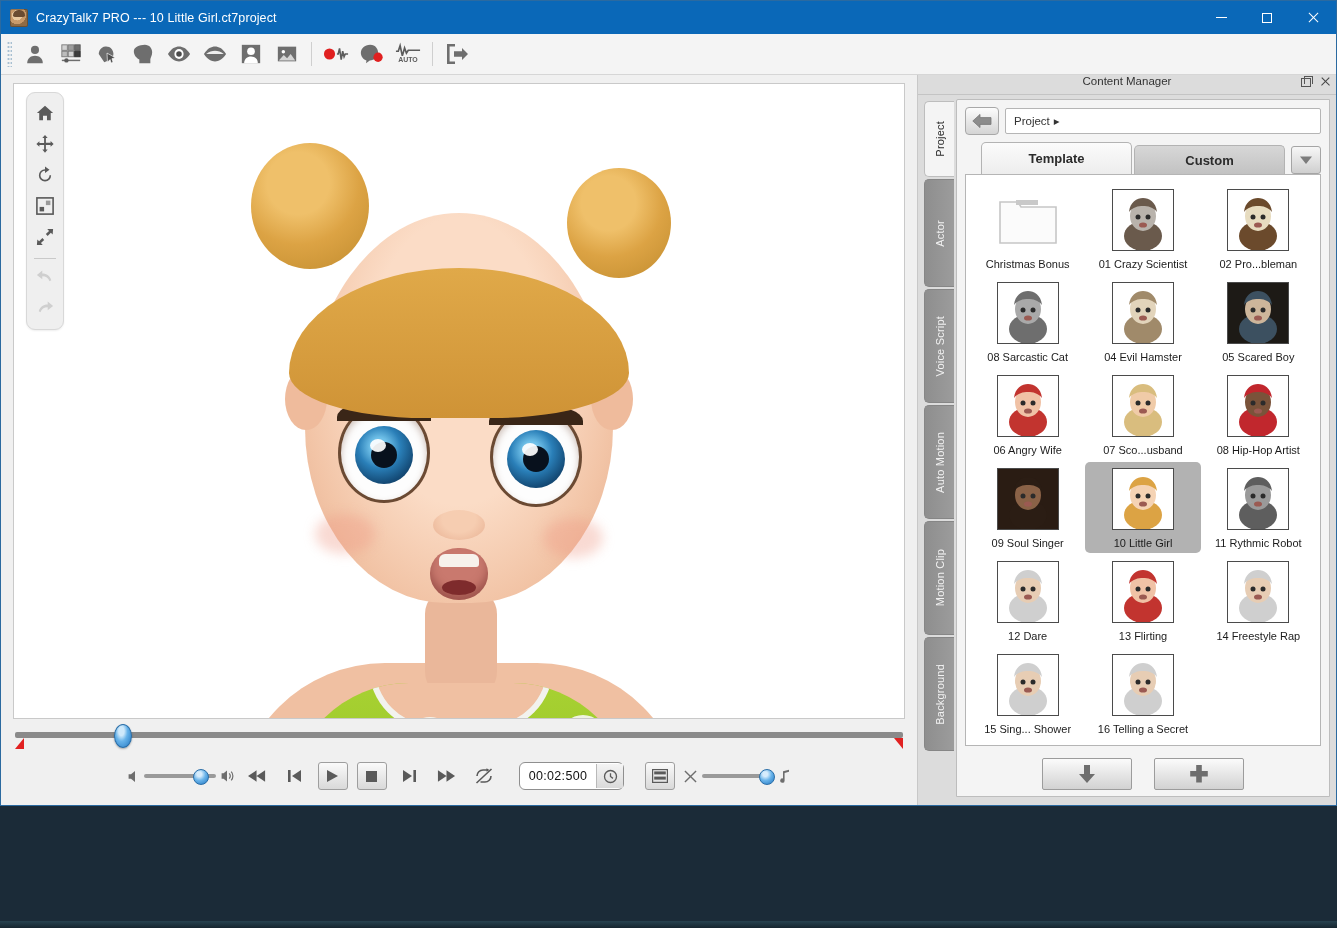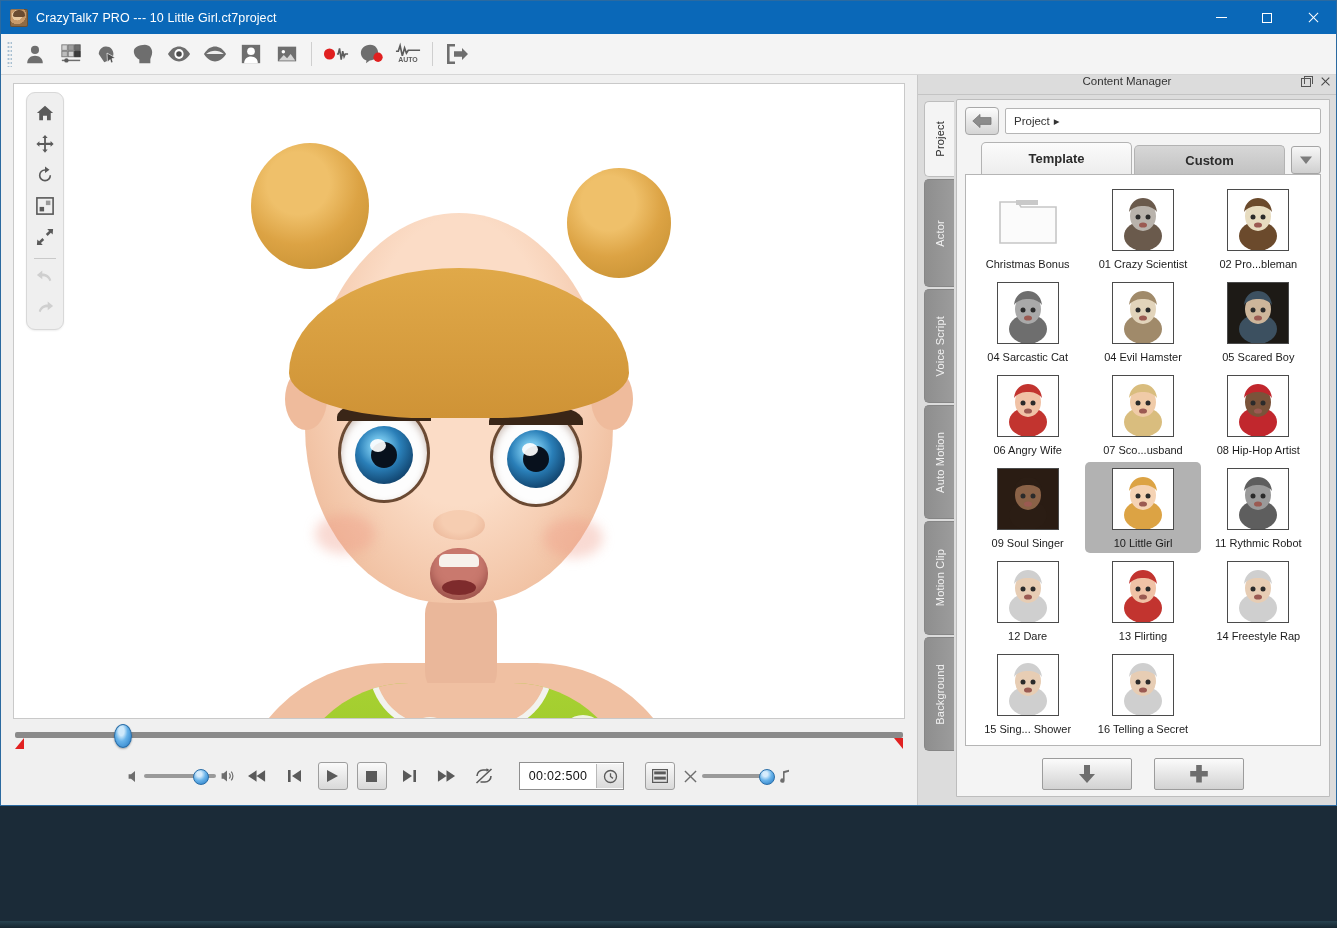--- a/index.html
+++ b/index.html
@@ -160,21 +160,21 @@
   .sl-knob{position:absolute;top:-5px;width:14px;height:14px;border-radius:50%;
     background:radial-gradient(circle at 38% 30%,#d6ecfc 0 18%,#6ab4ea 48%,#1f74c0 100%);border:1px solid #2a6ea8;}
   .pbtn{
     width:28px;height:28px;display:flex;align-items:center;justify-content:center;border-radius:2px;
   }
   .pbtn.framed{
     width:28px;height:26px;border:1px solid #9e9e9e;border-radius:3px;
     background:linear-gradient(180deg,#fafafa,#d9d9d9);
   }
   .timecode{
-    display:flex;align-items:center;height:26px;border:1px solid #8f8f8f;background:#fff;border-radius:0;margin:0 12px;
+    display:flex;align-items:center;height:26px;border:1px solid #8f8f8f;background:#fff;border-radius:6px;margin:0 12px;
   }
   .tc-val{font-size:12.5px;color:#111;padding:0 9px;letter-spacing:.3px;}
   .tc-btn{width:26px;height:24px;border-left:1px solid #b9b9b9;display:flex;align-items:center;justify-content:center;
     background:linear-gradient(180deg,#f4f4f4,#dadada);}
   
   .rightpane{
     flex:0 0 418px;display:flex;flex-direction:column;background:#dcdcdc;min-height:0;
   }
   .cm-title{
     height:19px;flex:0 0 19px;background:#dcdcdc;display:flex;justify-content:center;
@@ -650,21 +650,21 @@
                   <svg width="60" height="60" viewBox="0 0 60 60">
                     <rect width="60" height="60" fill="#ffffff"></rect>
                     <ellipse cx="30" cy="46" rx="19" ry="15" fill="#6e6e6e"></ellipse>
                     <ellipse cx="30" cy="26" rx="13" ry="15" fill="#a9a9a9"></ellipse>
                     <path d="M16 22c1-10 8-14 14-14s13 4 14 14c-4-5-9-6-14-6s-10 1-14 6z" fill="#6e6e6e"></path>
                     <circle cx="25" cy="27" r="2.5" fill="#2b2b2b"></circle>
                     <circle cx="35" cy="27" r="2.5" fill="#2b2b2b"></circle>
                     <ellipse cx="30" cy="35" rx="4" ry="2.6" fill="#9b5a52"></ellipse>
                   </svg>
                 </div>
-                <div class="cap">04 Sarcastic Cat</div>
+                <div class="cap">08 Sarcastic Cat</div>
               </div>
               <div class="cell">
                 <div class="thumb" style="background: rgb(255, 255, 255);">
                   <svg width="60" height="60" viewBox="0 0 60 60">
                     <rect width="60" height="60" fill="#ffffff"></rect>
                     <ellipse cx="30" cy="46" rx="19" ry="15" fill="#a08a6a"></ellipse>
                     <ellipse cx="30" cy="26" rx="13" ry="15" fill="#e2d4bb"></ellipse>
                     <path d="M16 22c1-10 8-14 14-14s13 4 14 14c-4-5-9-6-14-6s-10 1-14 6z" fill="#a08a6a"></path>
                     <circle cx="25" cy="27" r="2.5" fill="#2b2b2b"></circle>
                     <circle cx="35" cy="27" r="2.5" fill="#2b2b2b"></circle>

